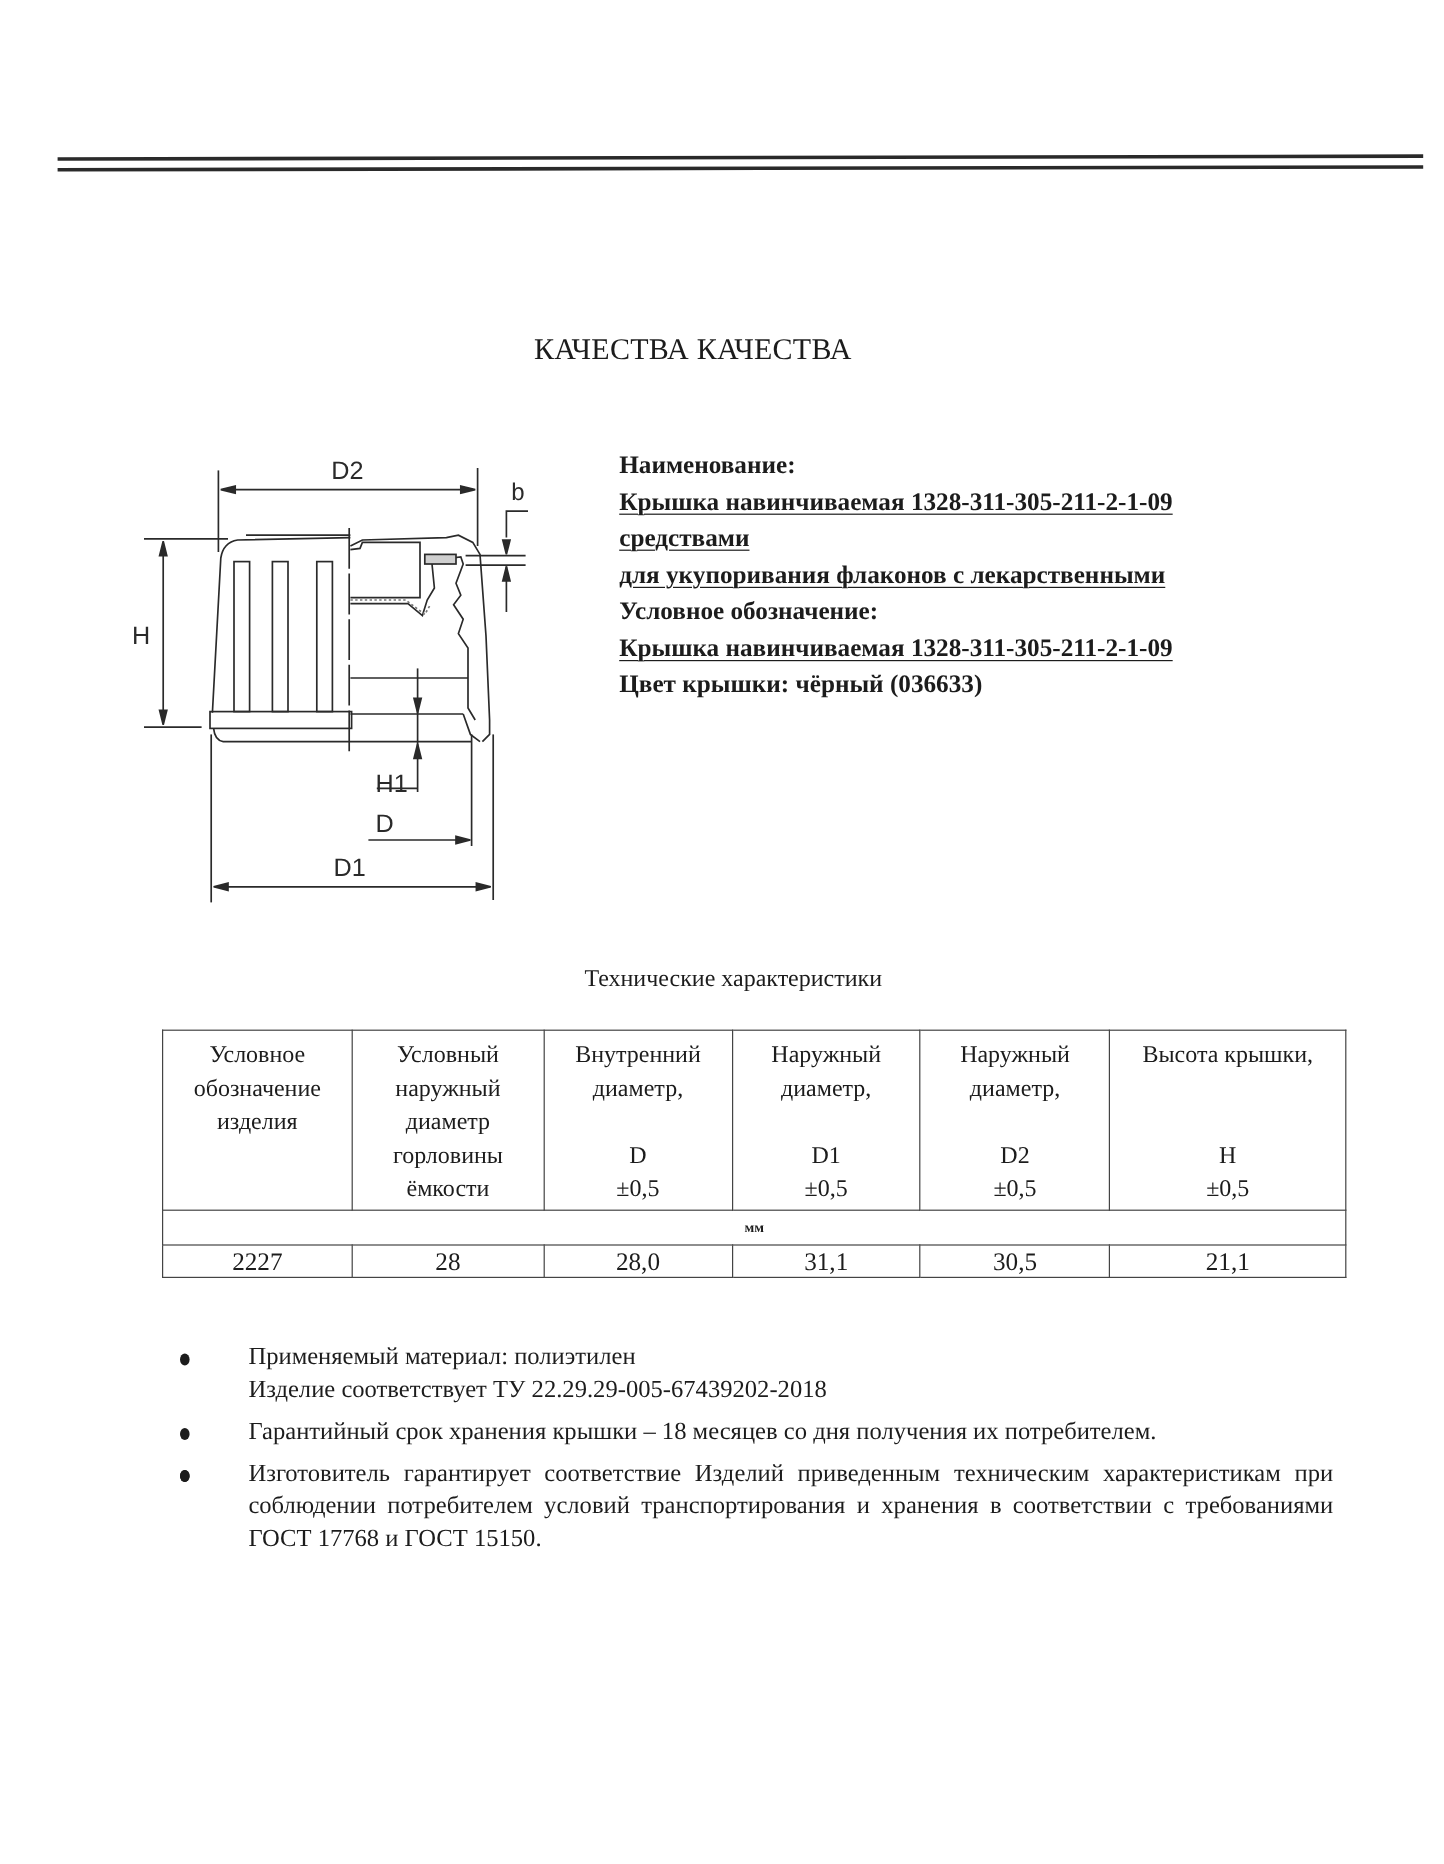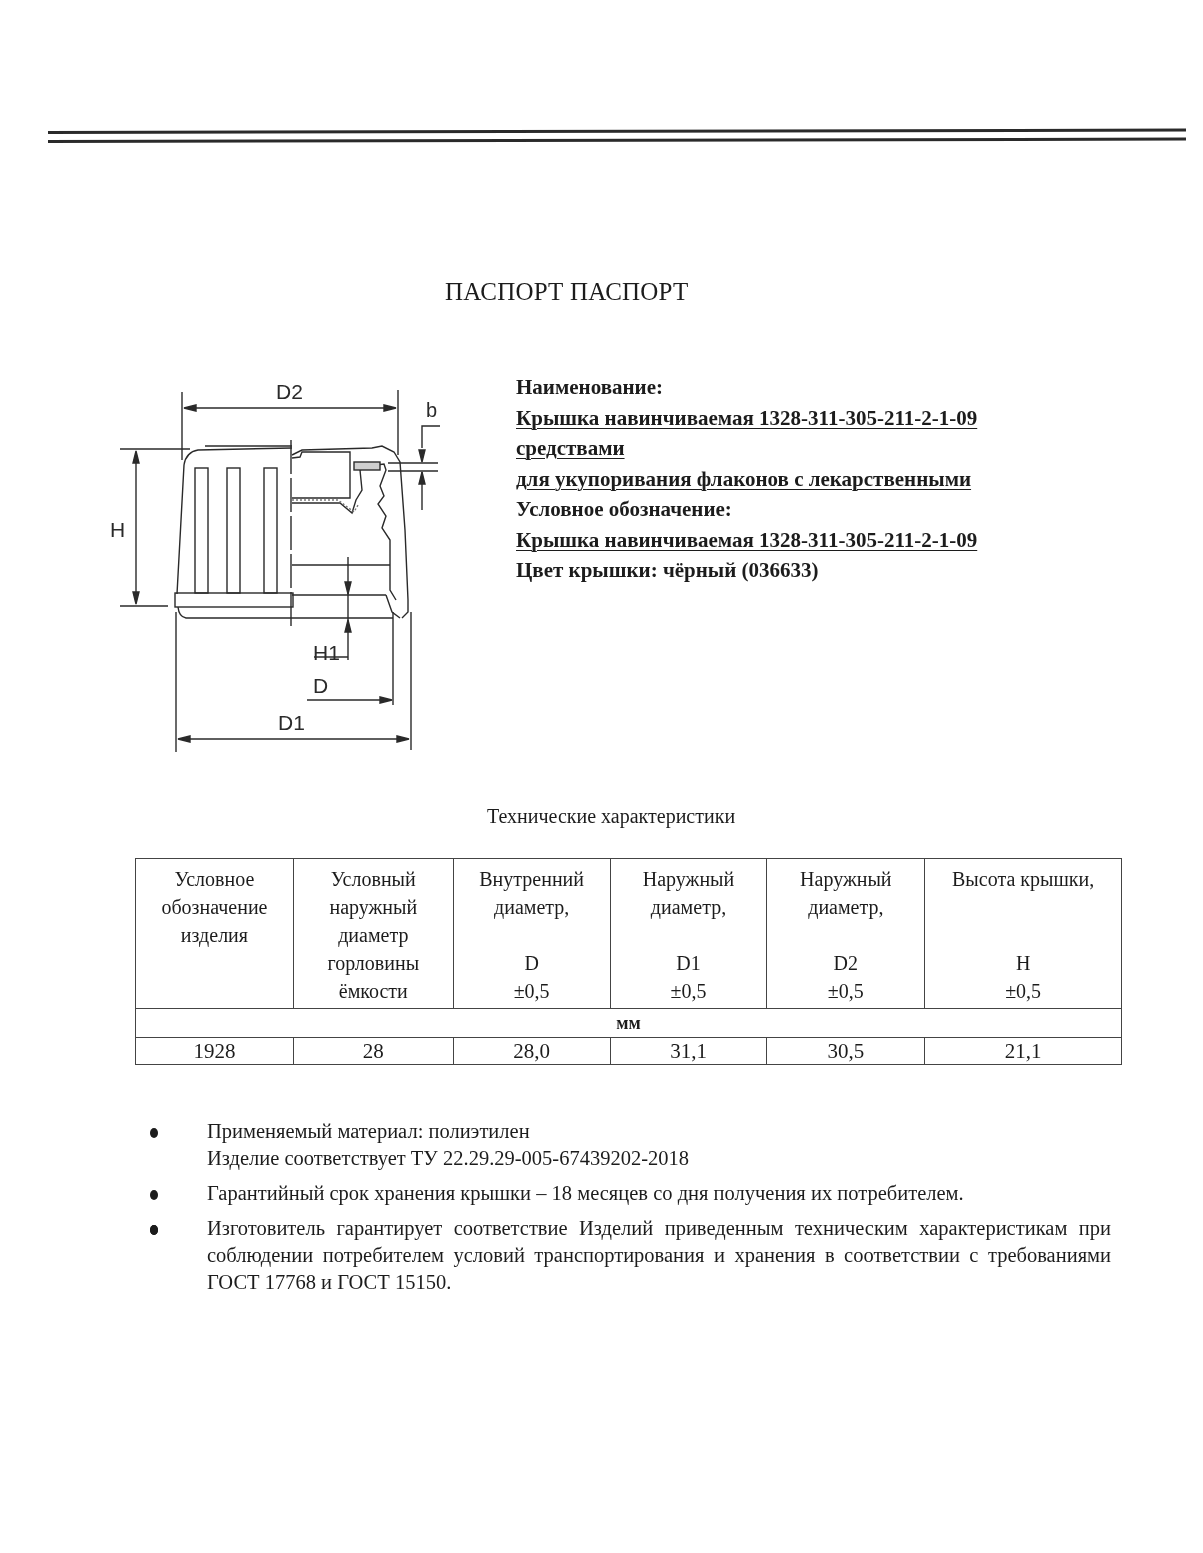--- a/index.html
+++ b/index.html
@@ -11,36 +11,36 @@
     .title { position:absolute; left:445px; top:278px; font-size:25px; letter-spacing:0.2px; }
     .info { position:absolute; left:516px; top:372px; font-size:21px; line-height:30.5px;font-weight:bold; }
     .info div { white-space:nowrap; }
     .info .u { text-decoration:underline; text-underline-offset:3px; text-decoration-thickness:1px; }
     .drawing { position:absolute; left:100px; top:370px; width:370px; height:390px; }
     .tech-title { position:absolute; left:487px; top:805px; font-size:20px; }
     table.spec { position:absolute; left:135px; top:858px; width:987px; border-collapse:collapse;
                  font-size:20px; }
     table.spec td { border:1.5px solid #444; text-align:center; vertical-align:top; padding:0 4px; line-height:28px; }
     table.spec tr.head td { height:143px; padding-top:6px; }
-    table.spec tr.unit td { height:28px; font-weight:bold; font-size:18px; vertical-align:middle; line-height:28px; }
+    table.spec tr.unit td { height:28px; font-weight:bold; font-size:12px; vertical-align:middle; line-height:28px; }
     table.spec tr.vals td { height:26px; vertical-align:middle; font-size:21px; line-height:24px; }
     .sym { display:block; margin-top:28px; }
     .bullets { position:absolute; left:147px; top:1118px; width:964px; font-size:20.5px; line-height:27px; }
     .bullet { position:relative; padding-left:60px; margin-bottom:8px; }
     .bullet .dot { position:absolute; left:3px; top:10px; width:8px; height:10px; border-radius:50%; background:#1c1c1c; }
     .bullet.justify { text-align:justify; text-align-last:left; }
     .bullet .line { display:block; }
   </style>
 </head>
 <body>
 
 <div class="rule r1"></div>
 <div class="rule r2"></div>
 
-<div class="title">ПАСПОРТ ПАСПОРТ</div>
+<div class="title">КАЧЕСТВА КАЧЕСТВА</div>
 
 <svg class="drawing" viewBox="100 370 370 390" xmlns="http://www.w3.org/2000/svg" font-family="Liberation Sans, DejaVu Sans, sans-serif" stroke="#2a2a2a" fill="none" stroke-width="1.4">
 
   <line x1="182" y1="392" x2="182" y2="460"></line>
   <line x1="398" y1="390" x2="398" y2="455"></line>
   <line x1="186" y1="408" x2="394" y2="408"></line>
   <polygon points="184,408 196,405 196,411" fill="#2a2a2a"></polygon>
   <polygon points="396,408 384,405 384,411" fill="#2a2a2a"></polygon>
   <text x="276" y="399" font-size="21" fill="#2a2a2a" stroke="none">D2</text>
 
@@ -153,21 +153,21 @@
     <td>
       <span>Высота крышки,</span><br><br>
       <span class="sym">H</span>
       <span>±0,5</span>
     </td>
   </tr>
   <tr class="unit">
     <td colspan="6">мм</td>
   </tr>
   <tr class="vals">
-    <td>1928</td>
+    <td>2227</td>
     <td>28</td>
     <td>28,0</td>
     <td>31,1</td>
     <td>30,5</td>
     <td>21,1</td>
   </tr>
 </tbody>
   </table>
 
 <div class="bullets">

